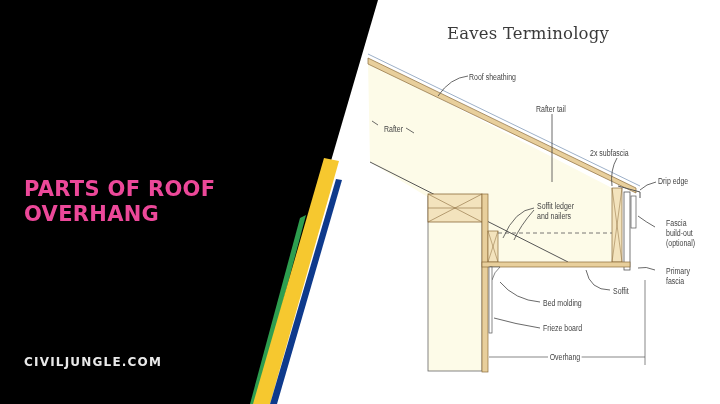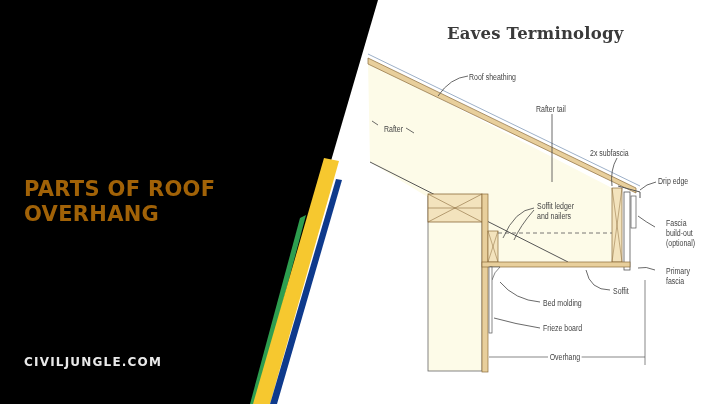--- a/index.html
+++ b/index.html
@@ -1,20 +1,20 @@
 <!DOCTYPE html>
 <html><head>
 <meta charset="utf-8">
 <style>
   html, body { margin:0; padding:0; }
   body { width:720px; height:404px; overflow:hidden; background:#ffffff; position:relative; font-family:"Liberation Sans", sans-serif; }
   #stage { position:absolute; left:0; top:0; width:720px; height:404px; }
-  .headline { position:absolute; left:24px; top:177px; color:#a16207; font-family:"DejaVu Sans", sans-serif; font-weight:bold; font-size:21px; line-height:25px; letter-spacing:0.3px; margin:0; }
+  .headline { position:absolute; left:24px; top:177px; color:#ec4899; font-family:"DejaVu Sans", sans-serif; font-weight:bold; font-size:21px; line-height:25px; letter-spacing:0.3px; margin:0; }
   .site { position:absolute; left:24px; top:355px; color:#e9e9e9; font-family:"DejaVu Sans", sans-serif; font-weight:bold; font-size:12px; letter-spacing:1.2px;text-align:center; }
-  .diag-title { position:absolute; left:447px; top:24px; font-family:"DejaVu Serif", serif; font-weight:bold; font-size:16.5px; color:#3a3a3a; letter-spacing:0.2px; }
+  .diag-title { position:absolute; left:447px; top:24px; font-family:"DejaVu Serif", serif; font-weight:normal; font-size:16.5px; color:#3a3a3a; letter-spacing:0.2px; }
   .lbl { position:absolute; font-family:"Liberation Sans", sans-serif; font-size:8.5px; color:#444; line-height:10px; transform:scaleX(0.82); transform-origin:left top; white-space:nowrap; }
 </style>
 </head>
 <body>
 
 <div id="stage">
   <svg width="720" height="404" viewBox="0 0 720 404" style="position:absolute;left:0;top:0">
 
     <polygon points="368,62 612,188 612,262 487,262 487,233 370,162" fill="#fdfbe8"></polygon>
 

